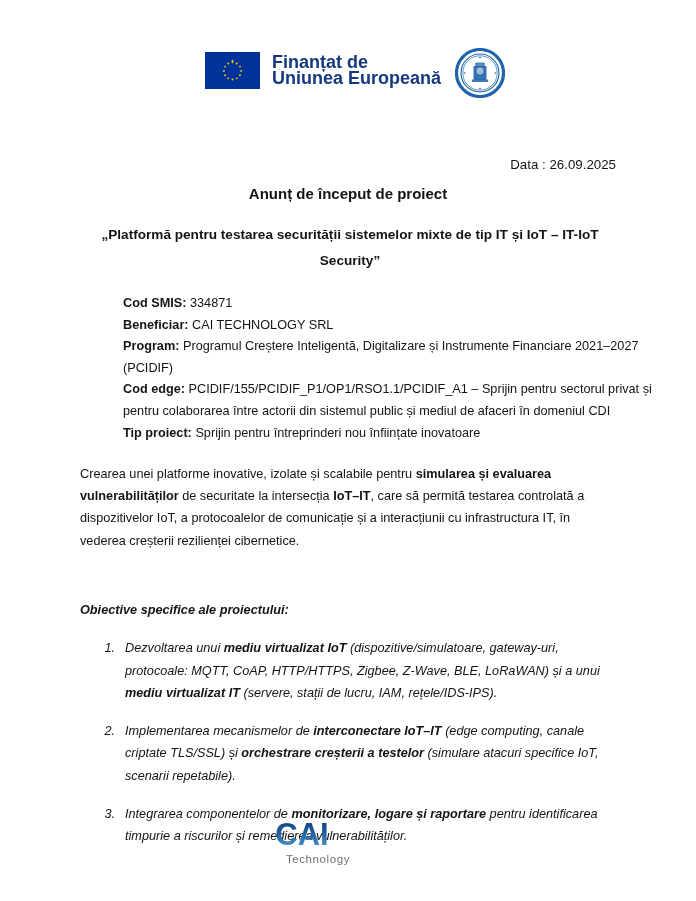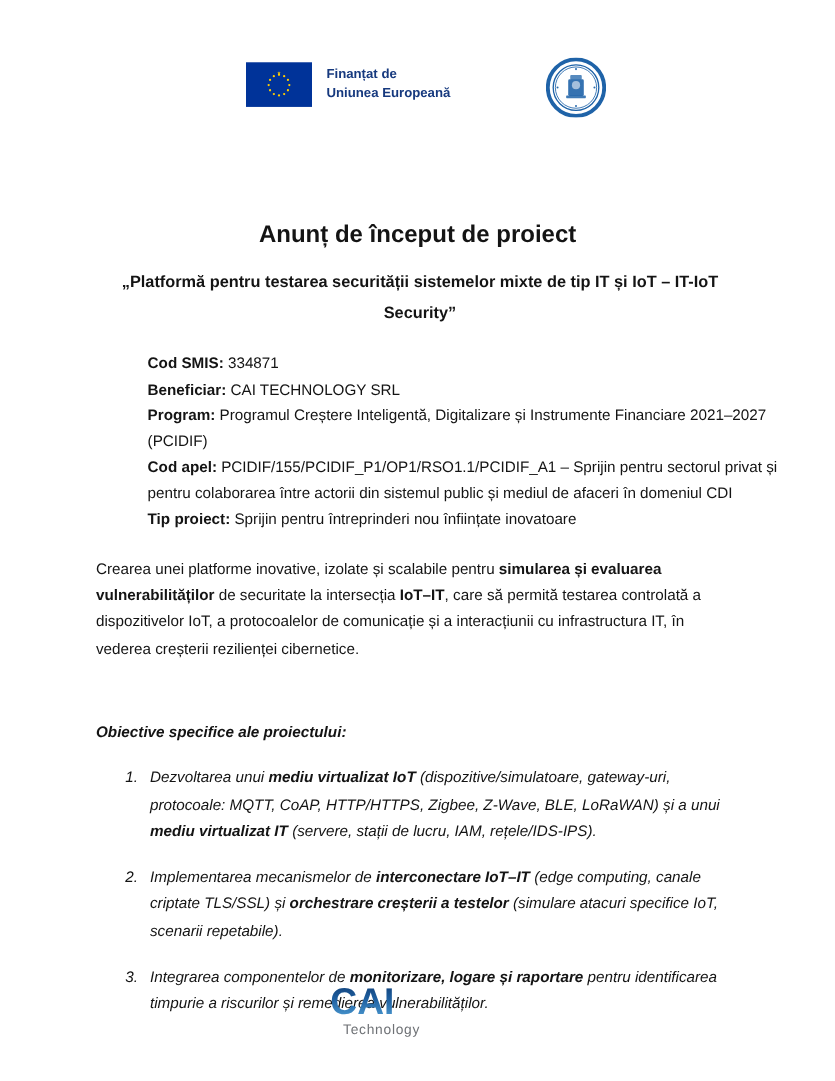--- a/index.html
+++ b/index.html
@@ -43,21 +43,21 @@
   }
   .eu-flag {
     width: 55px;
     height: 37px;
     background: #003399;
     position: relative;
     flex: none;
   }
   .eu-text {
     color: #16397e;
-    font-size: 11px;
+    font-size: 18px;
     font-weight: bold;
     line-height: 15.5px;
     white-space: nowrap;
   }
 
   .gov-seal {
     position: absolute;
     left: 455px;
     top: 4px;
     width: 50px;
@@ -74,21 +74,21 @@
     font-size: 13.3px;
     color: #141414;
   }
 
   .doc-title {
     position: absolute;
     top: 185px;
     left: 80px;
     width: 536px;
     text-align: center;
-    font-size: 20px;
+    font-size: 15px;
     font-weight: bold;
   }
 
   .doc-subtitle {
     position: absolute;
     top: 222px;
     left: 80px;
     width: 540px;
     text-align: center;
     font-size: 13.6px;
@@ -223,39 +223,40 @@
         <g fill="#1f63a8" opacity="0.95">
           <circle cx="9.6" cy="25" r="0.85"></circle>
           <circle cx="40.4" cy="25" r="0.85"></circle>
           <circle cx="25" cy="9.6" r="0.85"></circle>
           <circle cx="25" cy="40.4" r="0.85"></circle>
         </g>
       </svg>
     </div>
   </div>
 
+  <div class="date-line">Data : 26.09.2025</div>
 
   <div class="doc-title">Anunț de început de proiect</div>
   <div class="doc-subtitle">„Platformă pentru testarea securității sistemelor mixte de tip IT și IoT – IT-IoT Security”</div>
 
   <div class="meta-block">
     <div>
       <b>Cod SMIS:</b>
       <span>334871</span>
     </div>
     <div>
       <b>Beneficiar:</b>
       <span>CAI TECHNOLOGY SRL</span>
     </div>
     <div>
       <b>Program:</b>
       <span>Programul Creștere Inteligentă, Digitalizare și Instrumente Financiare 2021–2027 (PCIDIF)</span>
     </div>
     <div>
-      <b>Cod apel:</b>
+      <b>Cod edge:</b>
       <span>PCIDIF/155/PCIDIF_P1/OP1/RSO1.1/PCIDIF_A1 – Sprijin pentru sectorul privat și pentru colaborarea între actorii din sistemul public și mediul de afaceri în domeniul CDI</span>
     </div>
     <div>
       <b>Tip proiect:</b>
       <span>Sprijin pentru întreprinderi nou înființate inovatoare</span>
     </div>
   </div>
 
   <div class="section" id="general-objective">
     <span class="section-body"><span>Crearea unei platforme inovative, izolate și scalabile pentru </span><b>simularea și evaluarea vulnerabilităților</b><span> de securitate la intersecția </span><b>IoT–IT</b><span>, care să permită testarea controlată a dispozitivelor IoT, a protocoalelor de comunicație și a interacțiunii cu infrastructura IT, în vederea creșterii rezilienței cibernetice.</span></span>

